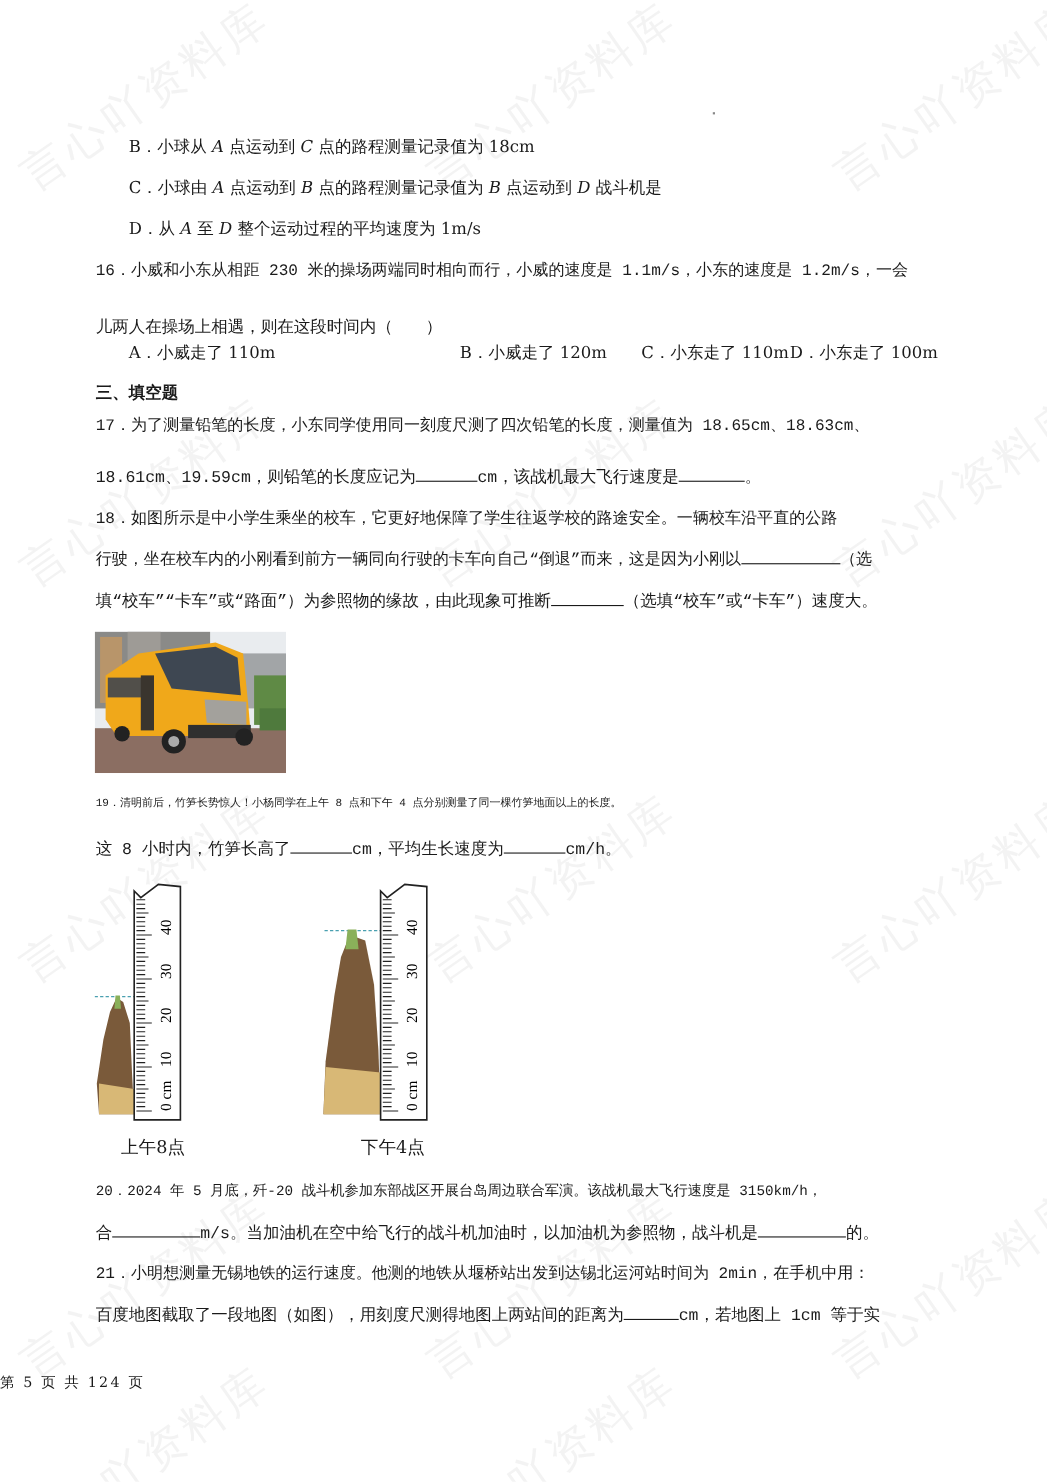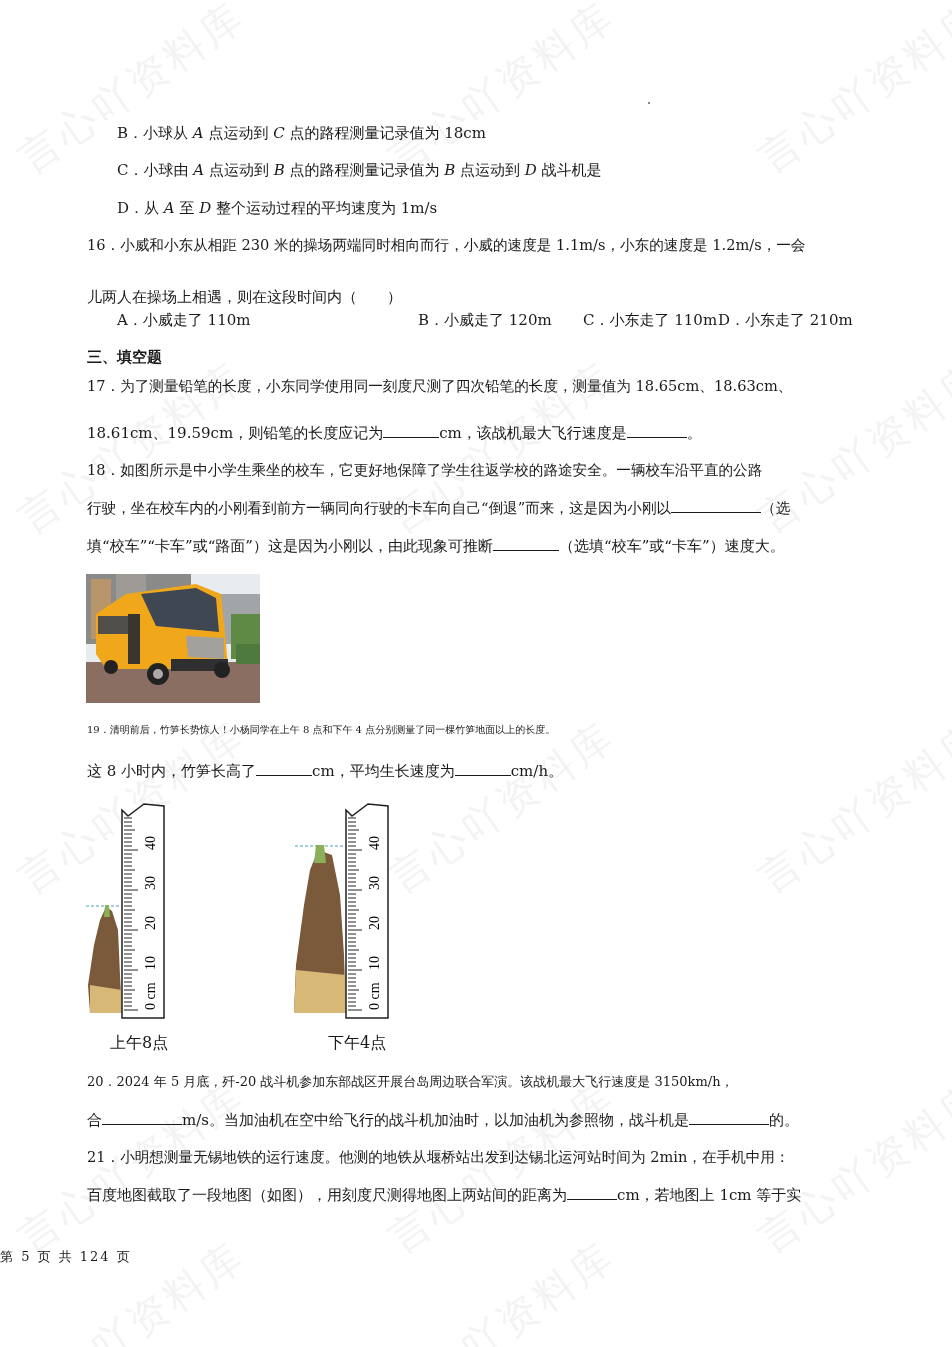--- a/index.html
+++ b/index.html
@@ -10,21 +10,21 @@
     font-size: 15px;
   }
   .wm-layer { position: absolute; inset: 0; pointer-events: none; z-index: 0; }
   .wm {
     position: absolute; font-family: "DejaVu Sans", sans-serif; font-size: 40px;
     color: rgba(200,200,200,0.22); transform: rotate(-35deg); white-space: nowrap;
     letter-spacing: 4px;
   }
   .line { position: absolute; white-space: nowrap; z-index: 1; }
   .opt { left: 117px; }
-  .q { left: 87px; }
+  .q { left: 87px; font-family: Liberation Mono, monospace; }
   i.v { font-style: italic; }
   .blank { display: inline-block; border-bottom: 1px solid #1a1a1a; height: 14px; vertical-align: baseline; }
   .section-title { font-weight: bold; font-family: Liberation Mono, monospace; }
   .bus-img { position: absolute; left: 86px; top: 574px; width: 174px; height: 129px; overflow: hidden; z-index: 1; }
   .fig { position: absolute; z-index: 1; }
   .caption { position: absolute; font-size: 16px; white-space: nowrap; z-index: 1; }
   .footer { position: absolute; top: 1248px; left: 0; width: 948px; text-align: left; font-size: 13px; letter-spacing: 2px; z-index: 1; }
   .dot { position: absolute; left: 648px; top: 102px; width: 2px; height: 2px; background: #888; }
 </style>
 </head>
@@ -56,35 +56,35 @@
 </div>
 <div class="line opt" style="top:199px">
   <span>D．</span><span>从 </span><i class="v">A</i><span> 至 </span><i class="v">D</i><span> 整个运动过程的平均速度为 1m/s</span>
 </div>
 
 <div class="line q" style="top:236px;font-size:14.6px">16．小威和小东从相距 230 米的操场两端同时相向而行，小威的速度是 1.1m/s，小东的速度是 1.2m/s，一会</div>
 <div class="line q" style="top:288px">儿两人在操场上相遇，则在这段时间内（　　）</div>
 <div class="line" style="top:311px;left:117px">A．小威走了 110m</div>
 <div class="line" style="top:311px;left:418px">B．小威走了 120m</div>
 <div class="line" style="top:311px;left:583px">C．小东走了 110m</div>
-<div class="line" style="top:311px;left:718px">D．小东走了 210m</div>
+<div class="line" style="top:311px;left:718px">D．小东走了 100m</div>
 
 <div class="line q section-title" style="top:348px">三、填空题</div>
 
 <div class="line q" style="top:377px;font-size:14.6px">17．为了测量铅笔的长度，小东同学使用同一刻度尺测了四次铅笔的长度，测量值为 18.65cm、18.63cm、</div>
 <div class="line q" style="top:423px">
   <span>18.61cm、19.59cm，则铅笔的长度应记为</span><span class="blank" style="width:56px"></span><span>cm，该战机最大飞行速度是</span><span class="blank" style="width:60px"></span><span>。</span>
 </div>
 
 <div class="line q" style="top:461px;font-size:14.6px">18．如图所示是中小学生乘坐的校车，它更好地保障了学生往返学校的路途安全。一辆校车沿平直的公路</div>
 <div class="line q" style="top:498px;font-size:14.6px">
   <span>行驶，坐在校车内的小刚看到前方一辆同向行驶的卡车向自己“倒退”而来，这是因为小刚以</span><span class="blank" style="width:90px"></span><span>（选</span>
 </div>
 <div class="line q" style="top:536px">
-  <span>填“校车”“卡车”或“路面”）这是因为小刚以，由此现象可推断</span><span class="blank" style="width:66px"></span><span>（选填“校车”或“卡车”）速度大。</span>
+  <span>填“校车”“卡车”或“路面”）为参照物的缘故，由此现象可推断</span><span class="blank" style="width:66px"></span><span>（选填“校车”或“卡车”）速度大。</span>
 </div>
 
 <div class="bus-img">
   <svg width="174" height="129" viewBox="0 0 174 129">
     <rect width="174" height="129" fill="#e9ecef"></rect>
     <rect x="0" y="0" width="105" height="70" fill="#8a8a88"></rect>
     <rect x="5" y="5" width="20" height="60" fill="#b8956a"></rect>
     <rect x="30" y="0" width="30" height="45" fill="#9e9b96"></rect>
     <rect x="130" y="20" width="44" height="50" fill="#a2a5a7"></rect>
     <rect x="145" y="40" width="29" height="45" fill="#5f8a45"></rect>

